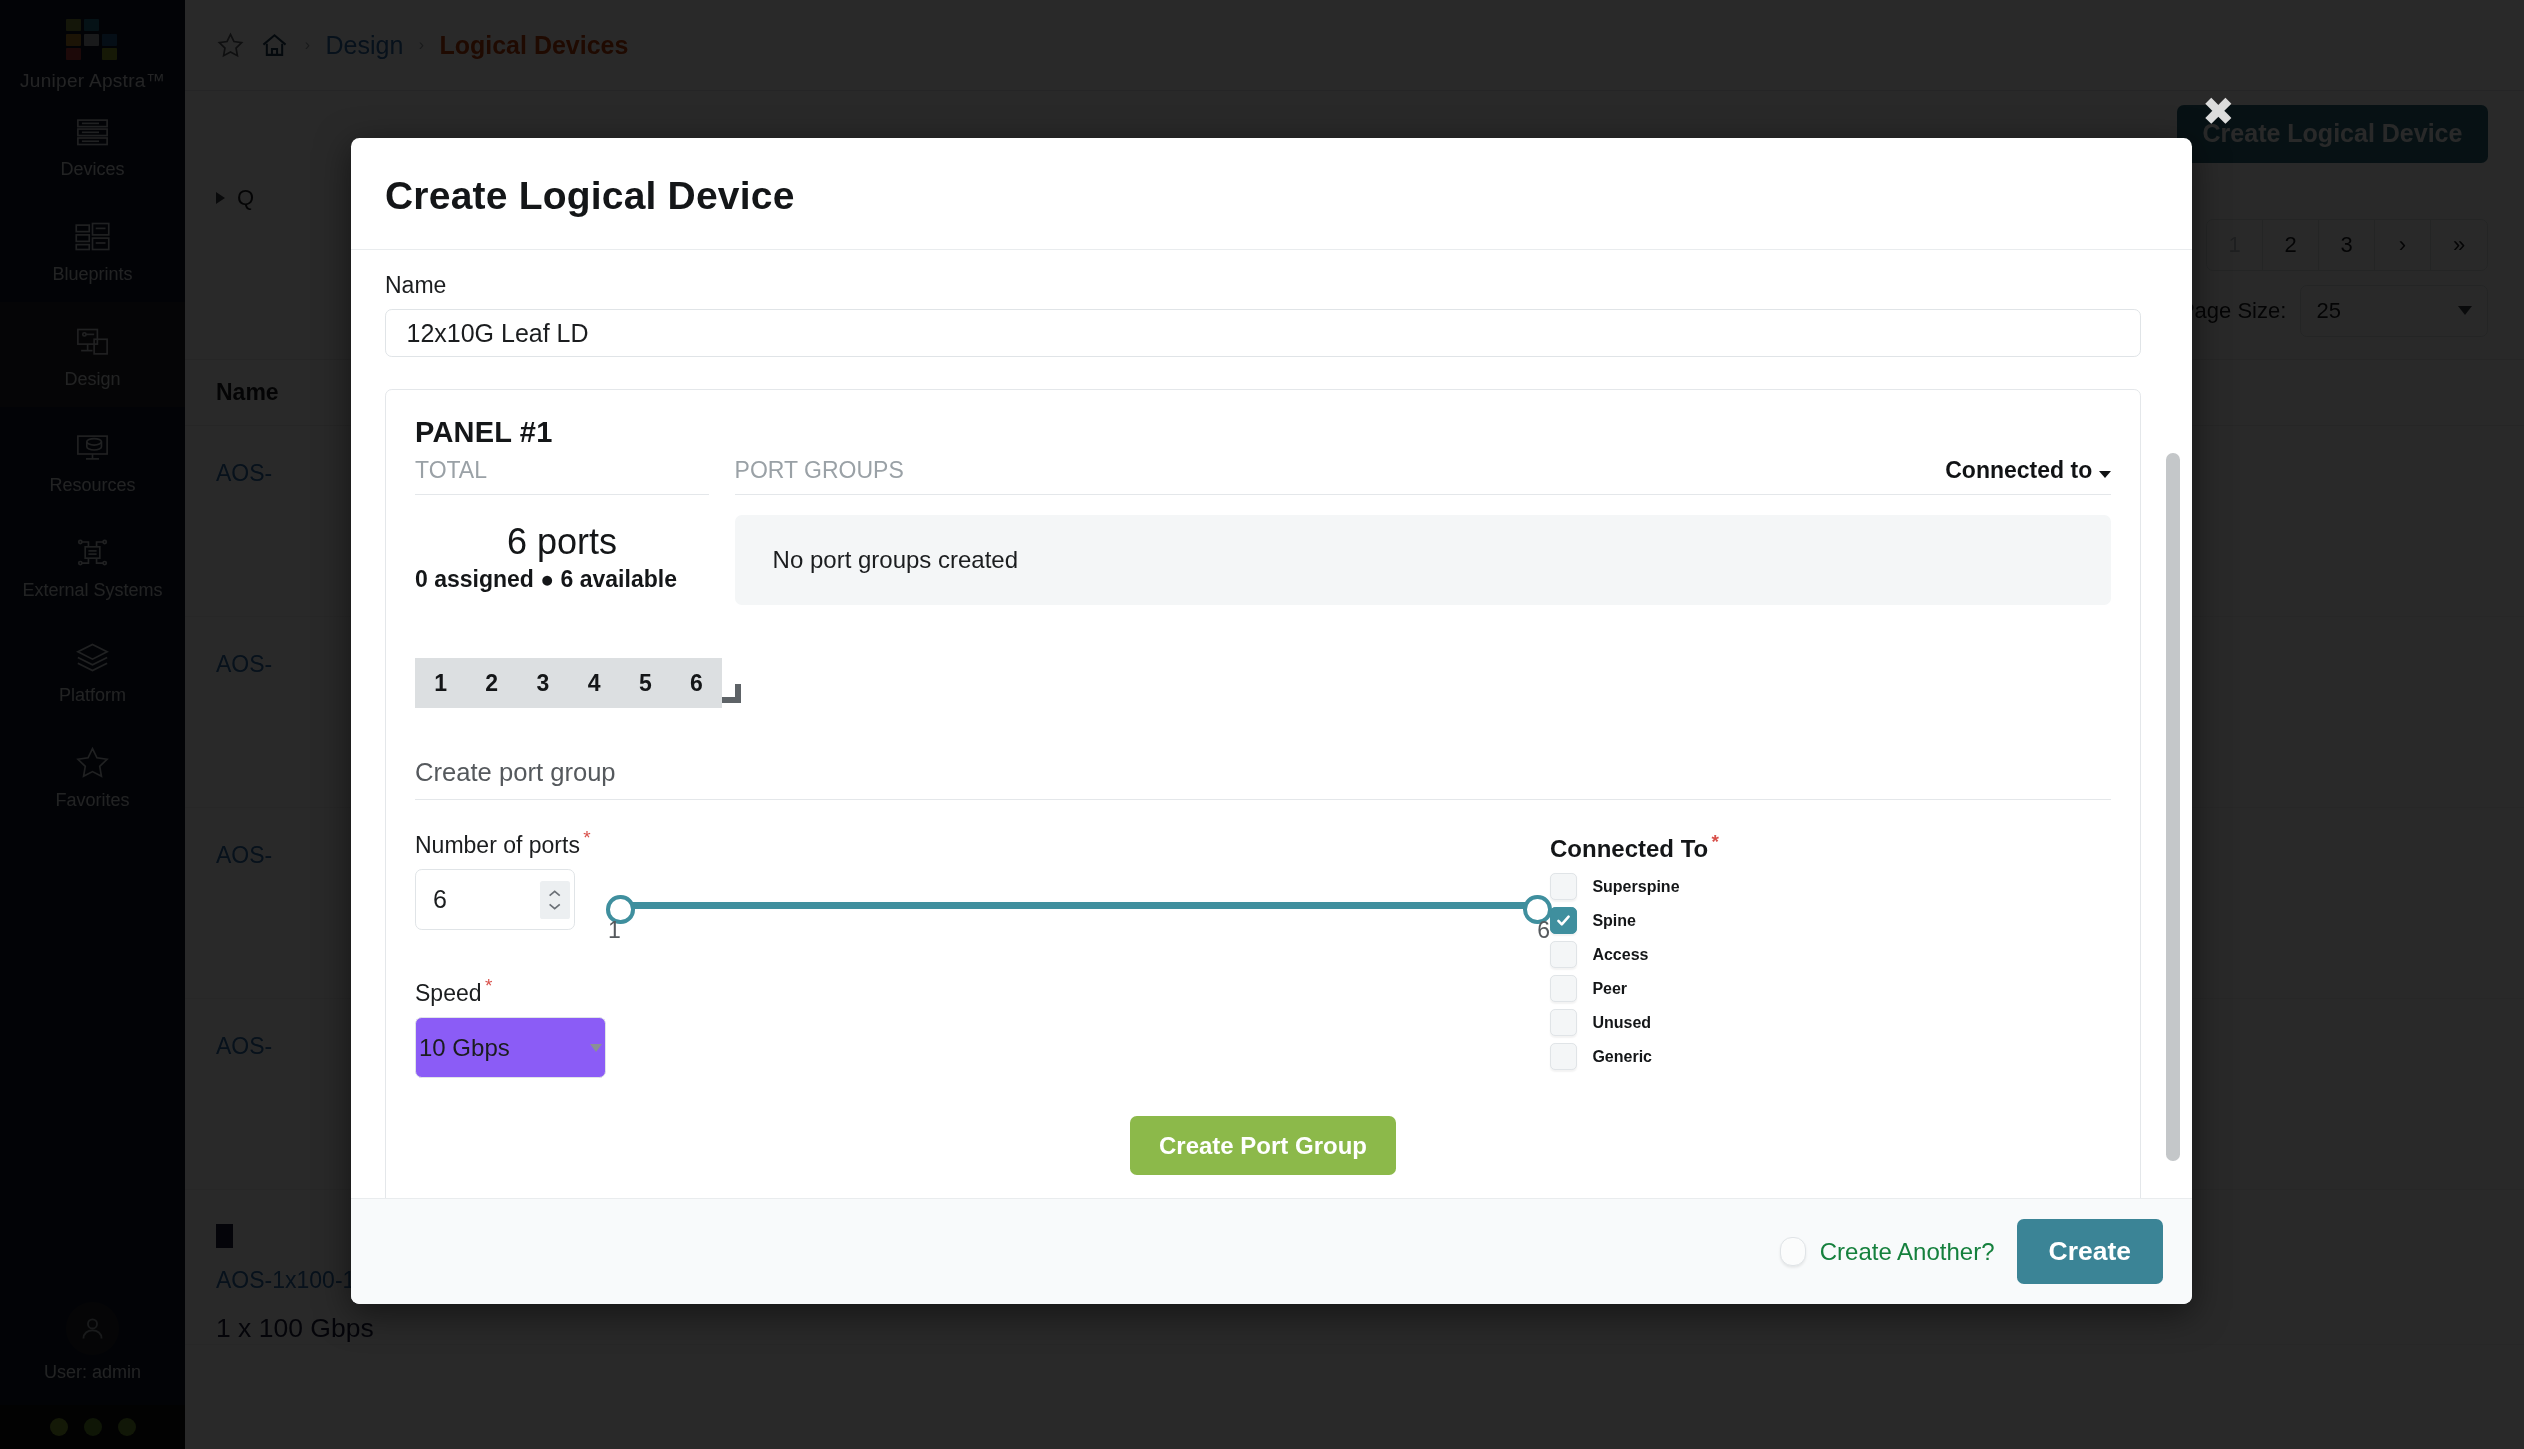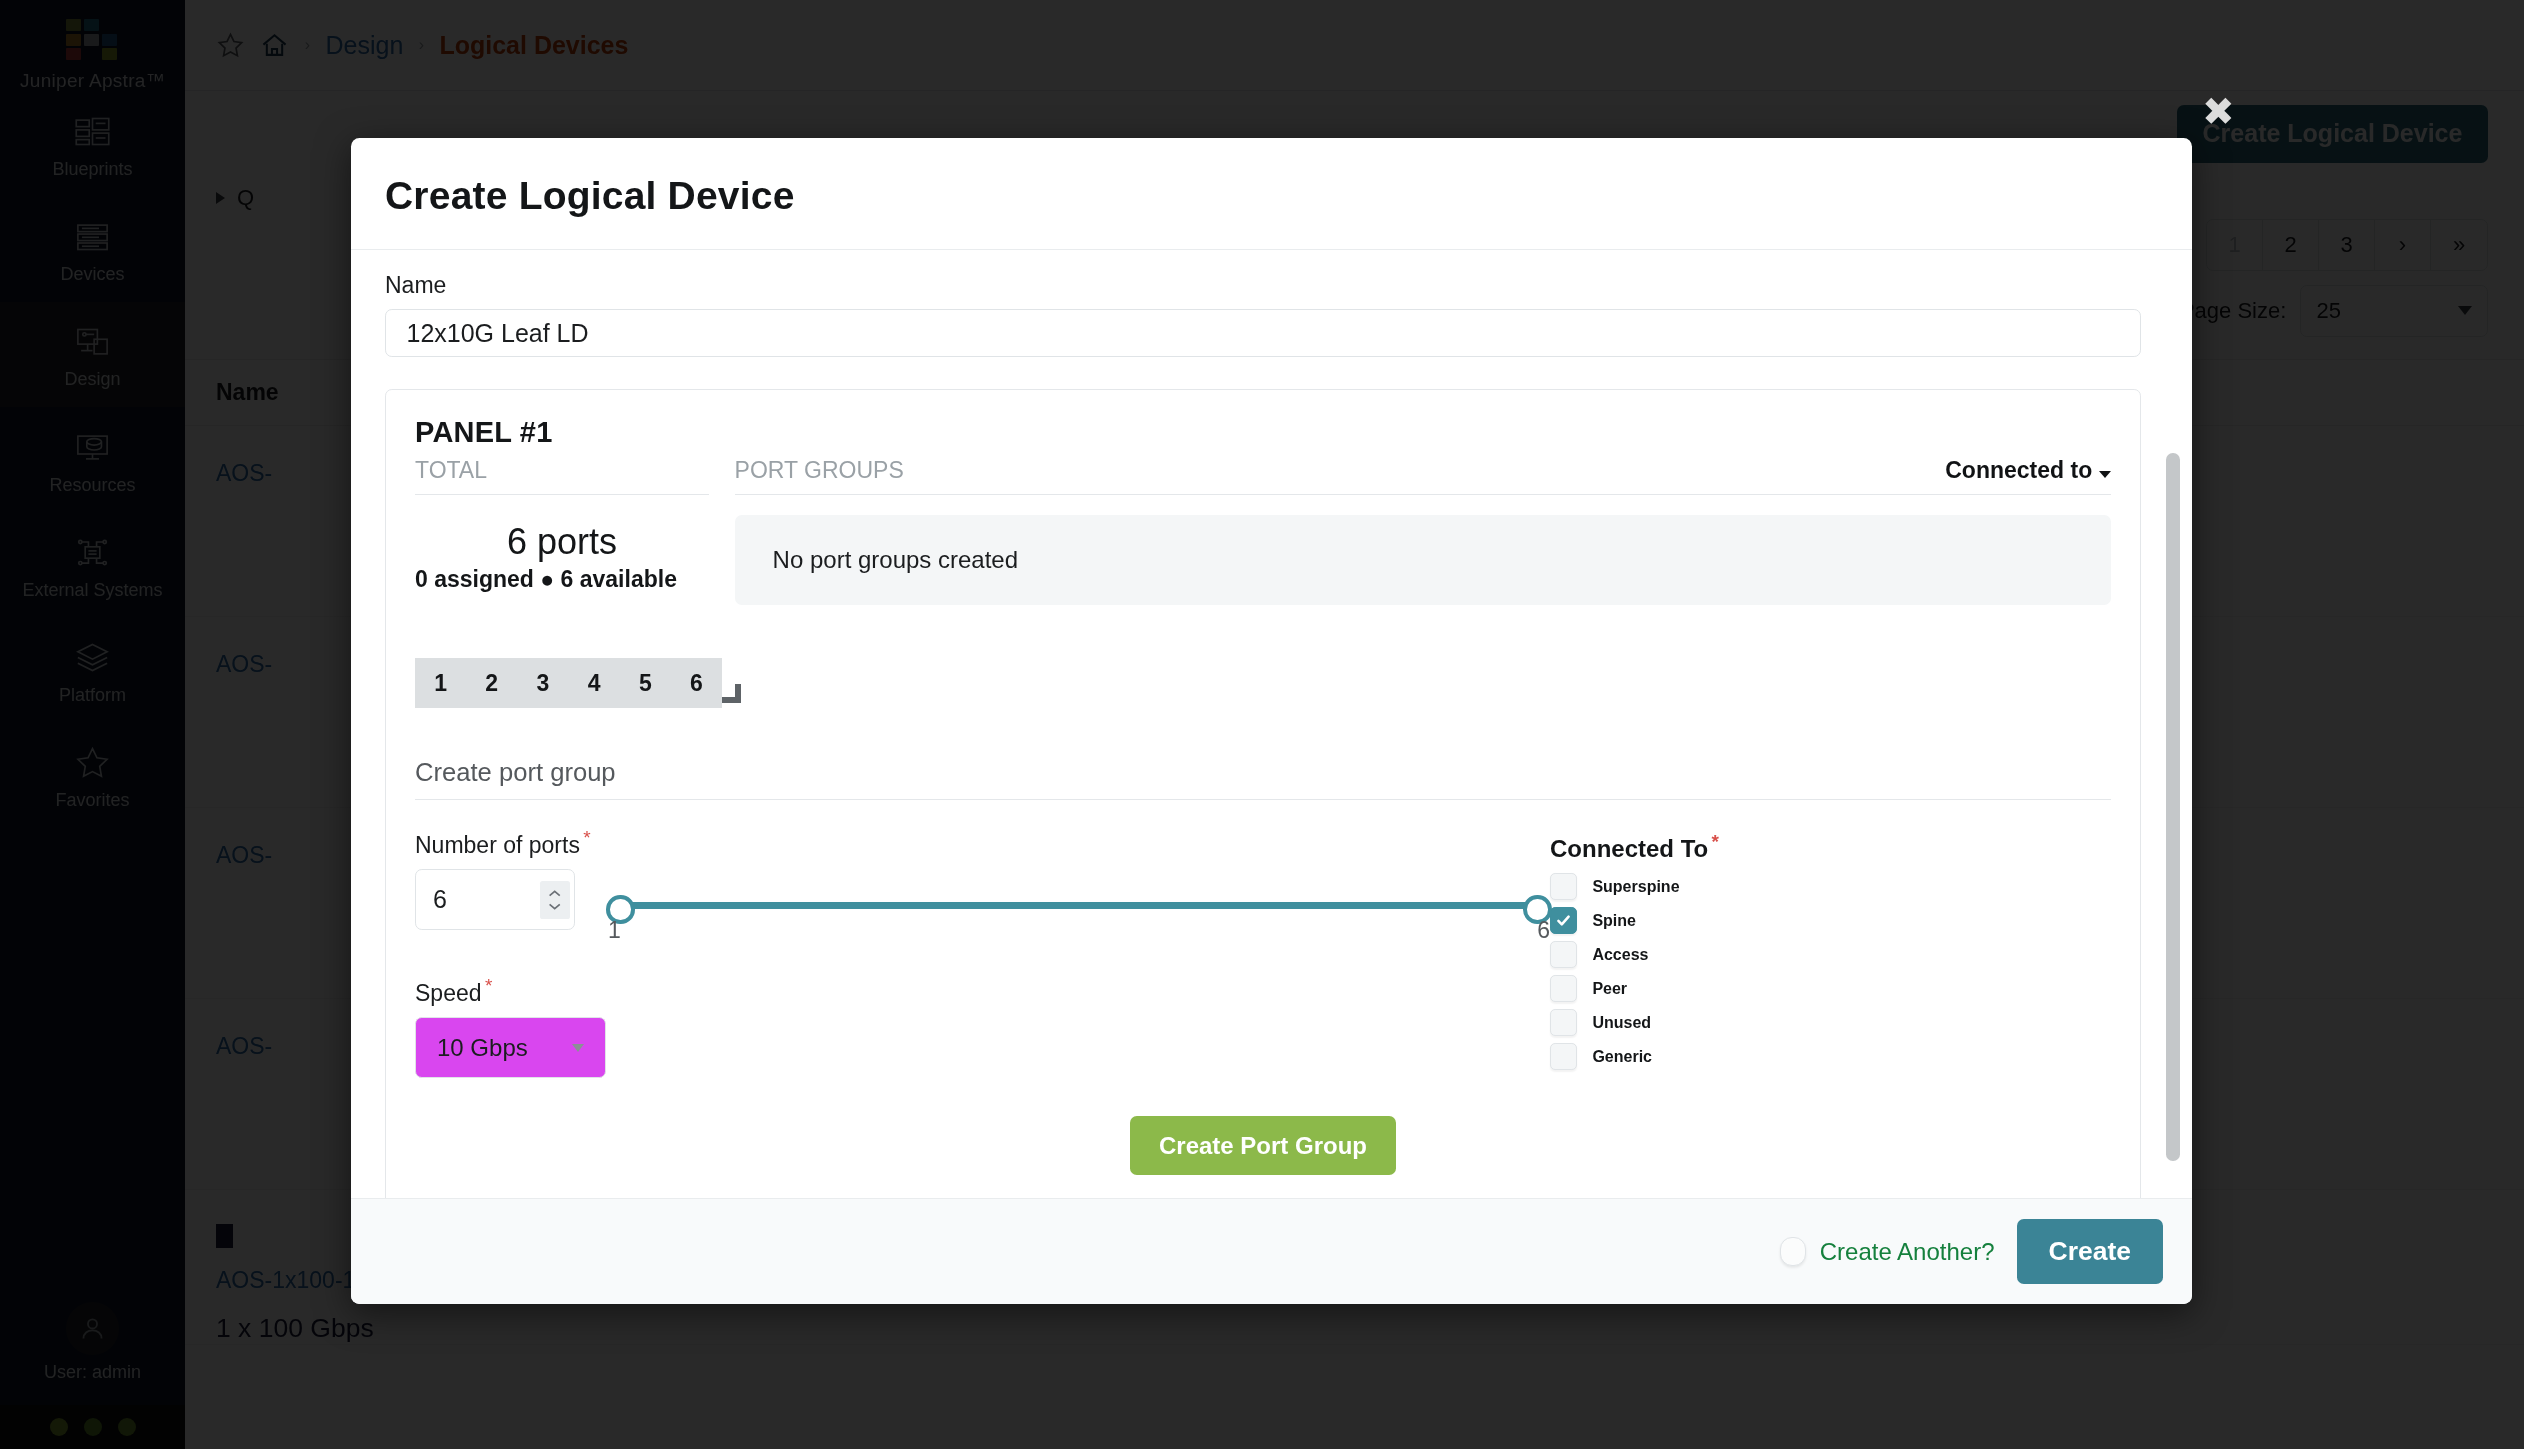--- a/index.html
+++ b/index.html
@@ -162,22 +162,22 @@
   #slider .knob { position:absolute; top: 6.8px; width: 20.5px; height: 20.5px; border-radius:50%;
                   background:#fff; border: 4.3px solid #3f8f9e; box-sizing: content-box; cursor:grab; }
   #slider .knob.lo { left: -1.7px; }
   #slider .knob.hi { right: -1.7px; }
   #slider .tick { position:absolute; top: 29px; font-size: 23px; color:#55595d; }
   #slider .tick.lo { left: 0px; }
   #slider .tick.hi { right: 0px; }
 
   #speed-label { margin-top: 38px; }
   #speed-select { margin-top: 10.2px; width: 191px; height: 61px; border:0.9px solid #e0e4e7;
-                  border-radius:6.8px; background:#d946ef; display:flex; align-items:center;
-                  justify-content:space-between; padding: 0 21px; font-size:24px; color:#1b1d1f; cursor:pointer; }
+                  border-radius:6.8px; background:#8b5cf6; display:flex; align-items:center;
+                  justify-content:space-between; padding: 0 3px; font-size:24px; color:#1b1d1f; cursor:pointer; }
   .caret-grey { width:0;height:0;border-top:8.5px solid #8a9095;border-left:6.8px solid transparent;border-right:6.8px solid transparent;}
 
   .ct-title { font-size: 24px; font-weight:700; color:#141618; }
   .ct-list { margin-top: 6.8px; }
   .ct-item { display:flex; align-items:center; gap: 15.4px; height: 34px; cursor:pointer; }
   .cb {
     width: 27px; height: 27px; border-radius: 5.1px; background:#f4f6f7;
     border:0.9px solid #e0e4e7; box-shadow: 0 1.7px 1.7px rgba(0,0,0,.05);
     display:flex; align-items:center; justify-content:center; flex: 0 0 auto;
   }
@@ -222,44 +222,44 @@
         <i style="background:#b43c3c"></i>
           <i></i>
           <i style="background:#8a9a2a"></i>
       </div>
       <div class="sb-brand-text">Juniper Apstra™</div>
     </div>
 
     <div class="sb-item">
       <span class="sb-ico">
         <svg viewBox="0 0 48 48" fill="none" stroke="#c9ccd0" stroke-width="2">
+          <rect x="6" y="10" width="36" height="8"></rect>
+            <rect x="6" y="21" width="36" height="8"></rect>
+          <rect x="6" y="32" width="36" height="8"></rect>
+          <line x1="11" y1="14" x2="32" y2="14"></line>
+            <line x1="11" y1="25" x2="32" y2="25"></line>
+          <line x1="11" y1="36" x2="32" y2="36"></line>
+        </svg>
+      </span>
+      <span class="sb-label">Devices</span>
+    </div>
+
+    <div class="sb-item">
+      <span class="sb-ico">
+        <svg viewBox="0 0 48 48" fill="none" stroke="#c9ccd0" stroke-width="2">
           <rect x="4" y="10" width="16" height="8"></rect>
             <rect x="4" y="22" width="16" height="8"></rect>
           <rect x="4" y="34" width="16" height="6"></rect>
           <rect x="24" y="8" width="20" height="14"></rect>
             <rect x="24" y="26" width="20" height="14"></rect>
           <line x1="28" y1="14" x2="40" y2="14"></line>
             <line x1="28" y1="32" x2="40" y2="32"></line>
         </svg>
       </span>
       <span class="sb-label">Blueprints</span>
-    </div>
-
-    <div class="sb-item">
-      <span class="sb-ico">
-        <svg viewBox="0 0 48 48" fill="none" stroke="#c9ccd0" stroke-width="2">
-          <rect x="6" y="10" width="36" height="8"></rect>
-            <rect x="6" y="21" width="36" height="8"></rect>
-          <rect x="6" y="32" width="36" height="8"></rect>
-          <line x1="11" y1="14" x2="32" y2="14"></line>
-            <line x1="11" y1="25" x2="32" y2="25"></line>
-          <line x1="11" y1="36" x2="32" y2="36"></line>
-        </svg>
-      </span>
-      <span class="sb-label">Devices</span>
     </div>
 
     <div class="sb-item active">
       <span class="sb-ico">
         <svg viewBox="0 0 48 48" fill="none" stroke="#c9ccd0" stroke-width="2">
           <rect x="6" y="8" width="24" height="18"></rect>
             <rect x="26" y="20" width="16" height="18"></rect>
           <line x1="18" y1="26" x2="18" y2="34"></line>
             <line x1="10" y1="34" x2="24" y2="34"></line>
           <circle cx="14" cy="14" r="2"></circle>

